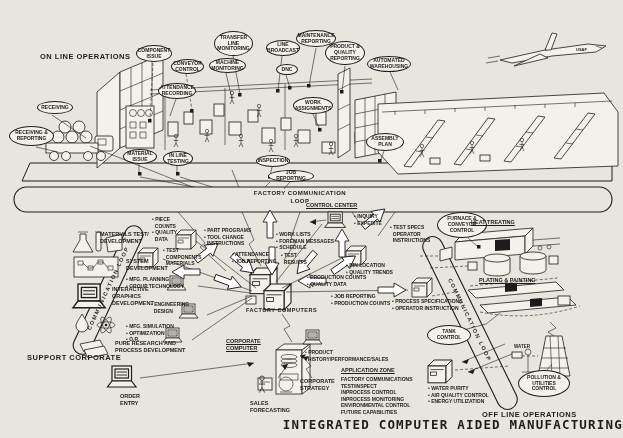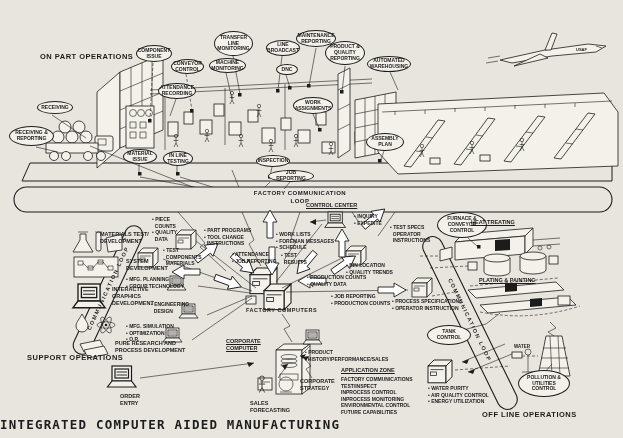--- a/index.html
+++ b/index.html
@@ -7,21 +7,21 @@
   .stage svg{position:absolute;left:0;top:0}
   .oval{position:absolute;display:flex;align-items:center;justify-content:center;text-align:center;
         border:1px solid #1c1c1c;border-radius:50%;background:#f3f1ea;font-size:5px;font-weight:700;
         line-height:1.15;white-space:pre-line;box-sizing:border-box;padding:1px 2px}
   .blk{position:absolute;font-size:5px;font-weight:700;line-height:1.3;white-space:pre}
   .cap{position:absolute;font-size:5.5px;font-weight:700;line-height:1.25;white-space:pre-line}
   .hd{text-decoration:underline}
   .sec{position:absolute;font-size:7.5px;font-weight:700;letter-spacing:.5px;white-space:pre}
   .rot{position:absolute;font-size:5.5px;font-weight:700;letter-spacing:1.5px;text-align:center;white-space:pre}
   .looplbl{position:absolute;font-size:6px;font-weight:700;text-align:center;line-height:1.3;white-space:pre-line;letter-spacing:.5px}
-  .title{position:absolute;left:0;right:0;top:417px;text-align:left;font-family:"DejaVu Sans Mono",monospace;
+  .title{position:absolute;left:0;right:0;top:417px;text-align:right;font-family:"DejaVu Sans Mono",monospace;
          font-size:12.5px;font-weight:700;letter-spacing:1.2px}
   .tiny{position:absolute;font-size:4px;font-weight:700}
   svg .ln{stroke:#1c1c1c;stroke-width:1;fill:none}
   svg .t{stroke:#1c1c1c;stroke-width:.6;fill:none}
   svg .lf{fill:#f3f1ea;stroke:#1c1c1c;stroke-width:.8}
   svg .lfw{fill:#fff;stroke:#1c1c1c;stroke-width:.9}
   svg .pap{fill:#e8e5de;stroke:#1c1c1c;stroke-width:1.1}
   svg .dsh{stroke-dasharray:3 2}
   svg .b2{fill:#1c1c1c;stroke:none}
 </style>
@@ -387,22 +387,22 @@
     <rect x="340" y="90" width="3.5" height="3.5" class="b2"></rect>
         <rect x="318" y="128" width="3.5" height="3.5" class="b2"></rect>
     <rect x="378" y="159" width="3.5" height="3.5" class="b2"></rect>
         <rect x="138" y="172" width="3.5" height="3.5" class="b2"></rect>
     <rect x="176" y="172" width="3.5" height="3.5" class="b2"></rect>
         <rect x="268" y="175" width="3.5" height="3.5" class="b2"></rect>
     <rect x="477" y="245" width="3.5" height="3.5" class="b2"></rect>
   </g>
 </svg>
 
-<div class="sec" style="left:40px;top:52px">ON PART OPERATIONS</div>
-<div class="sec" style="left:27px;top:353px">SUPPORT OPERATIONS</div>
+<div class="sec" style="left:40px;top:52px">ON LINE OPERATIONS</div>
+<div class="sec" style="left:27px;top:353px">SUPPORT CORPORATE</div>
 <div class="sec" style="left:482px;top:410px">OFF LINE OPERATIONS</div>
 
 <div class="looplbl" style="left:230px;top:190px;width:140px">FACTORY COMMUNICATION
 LOOP</div>
 <div class="rot" style="left:48px;top:285px;width:120px;transform:rotate(-65deg)">COMMUNICATION LOOP</div>
 <div class="rot" style="left:410px;top:317px;width:120px;transform:rotate(64deg)">COMMUNICATION LOOP</div>
 
 <div class="oval" style="left:37px;top:101px;width:36px;height:13px">RECEIVING</div>
 <div class="oval" style="left:9px;top:126px;width:45px;height:20px">RECEIVING &amp;
 REPORTING</div>

